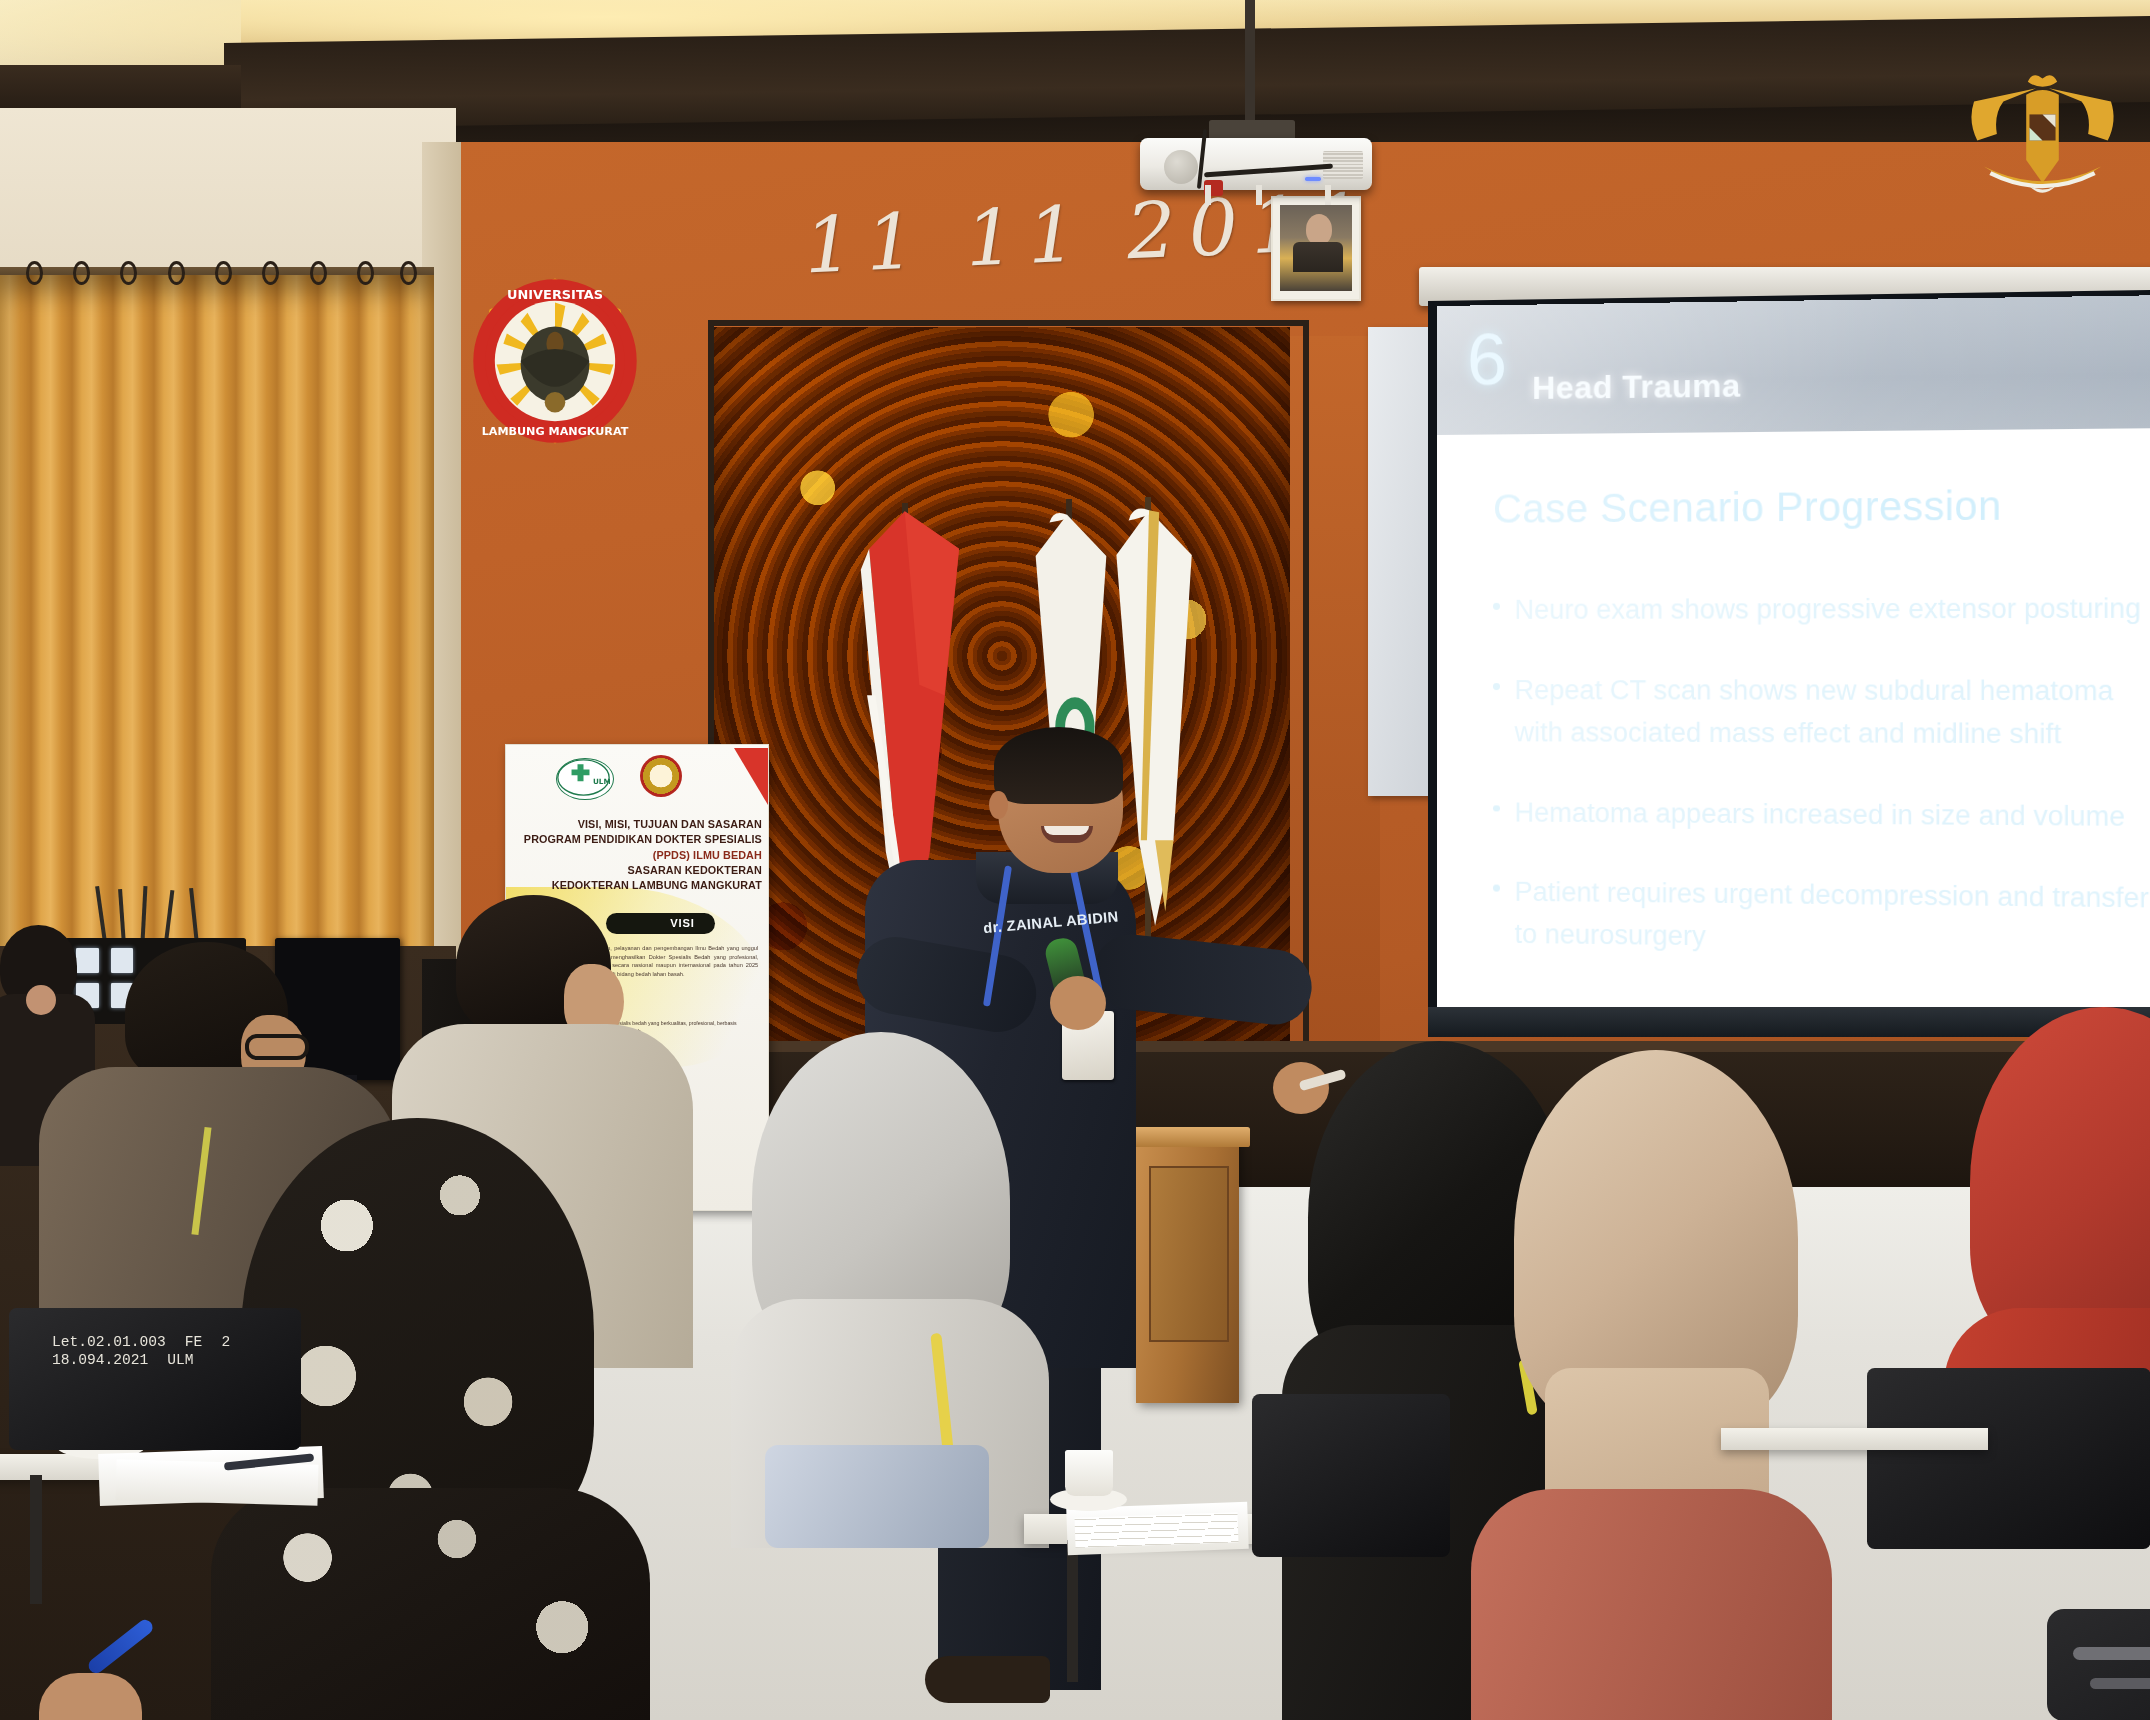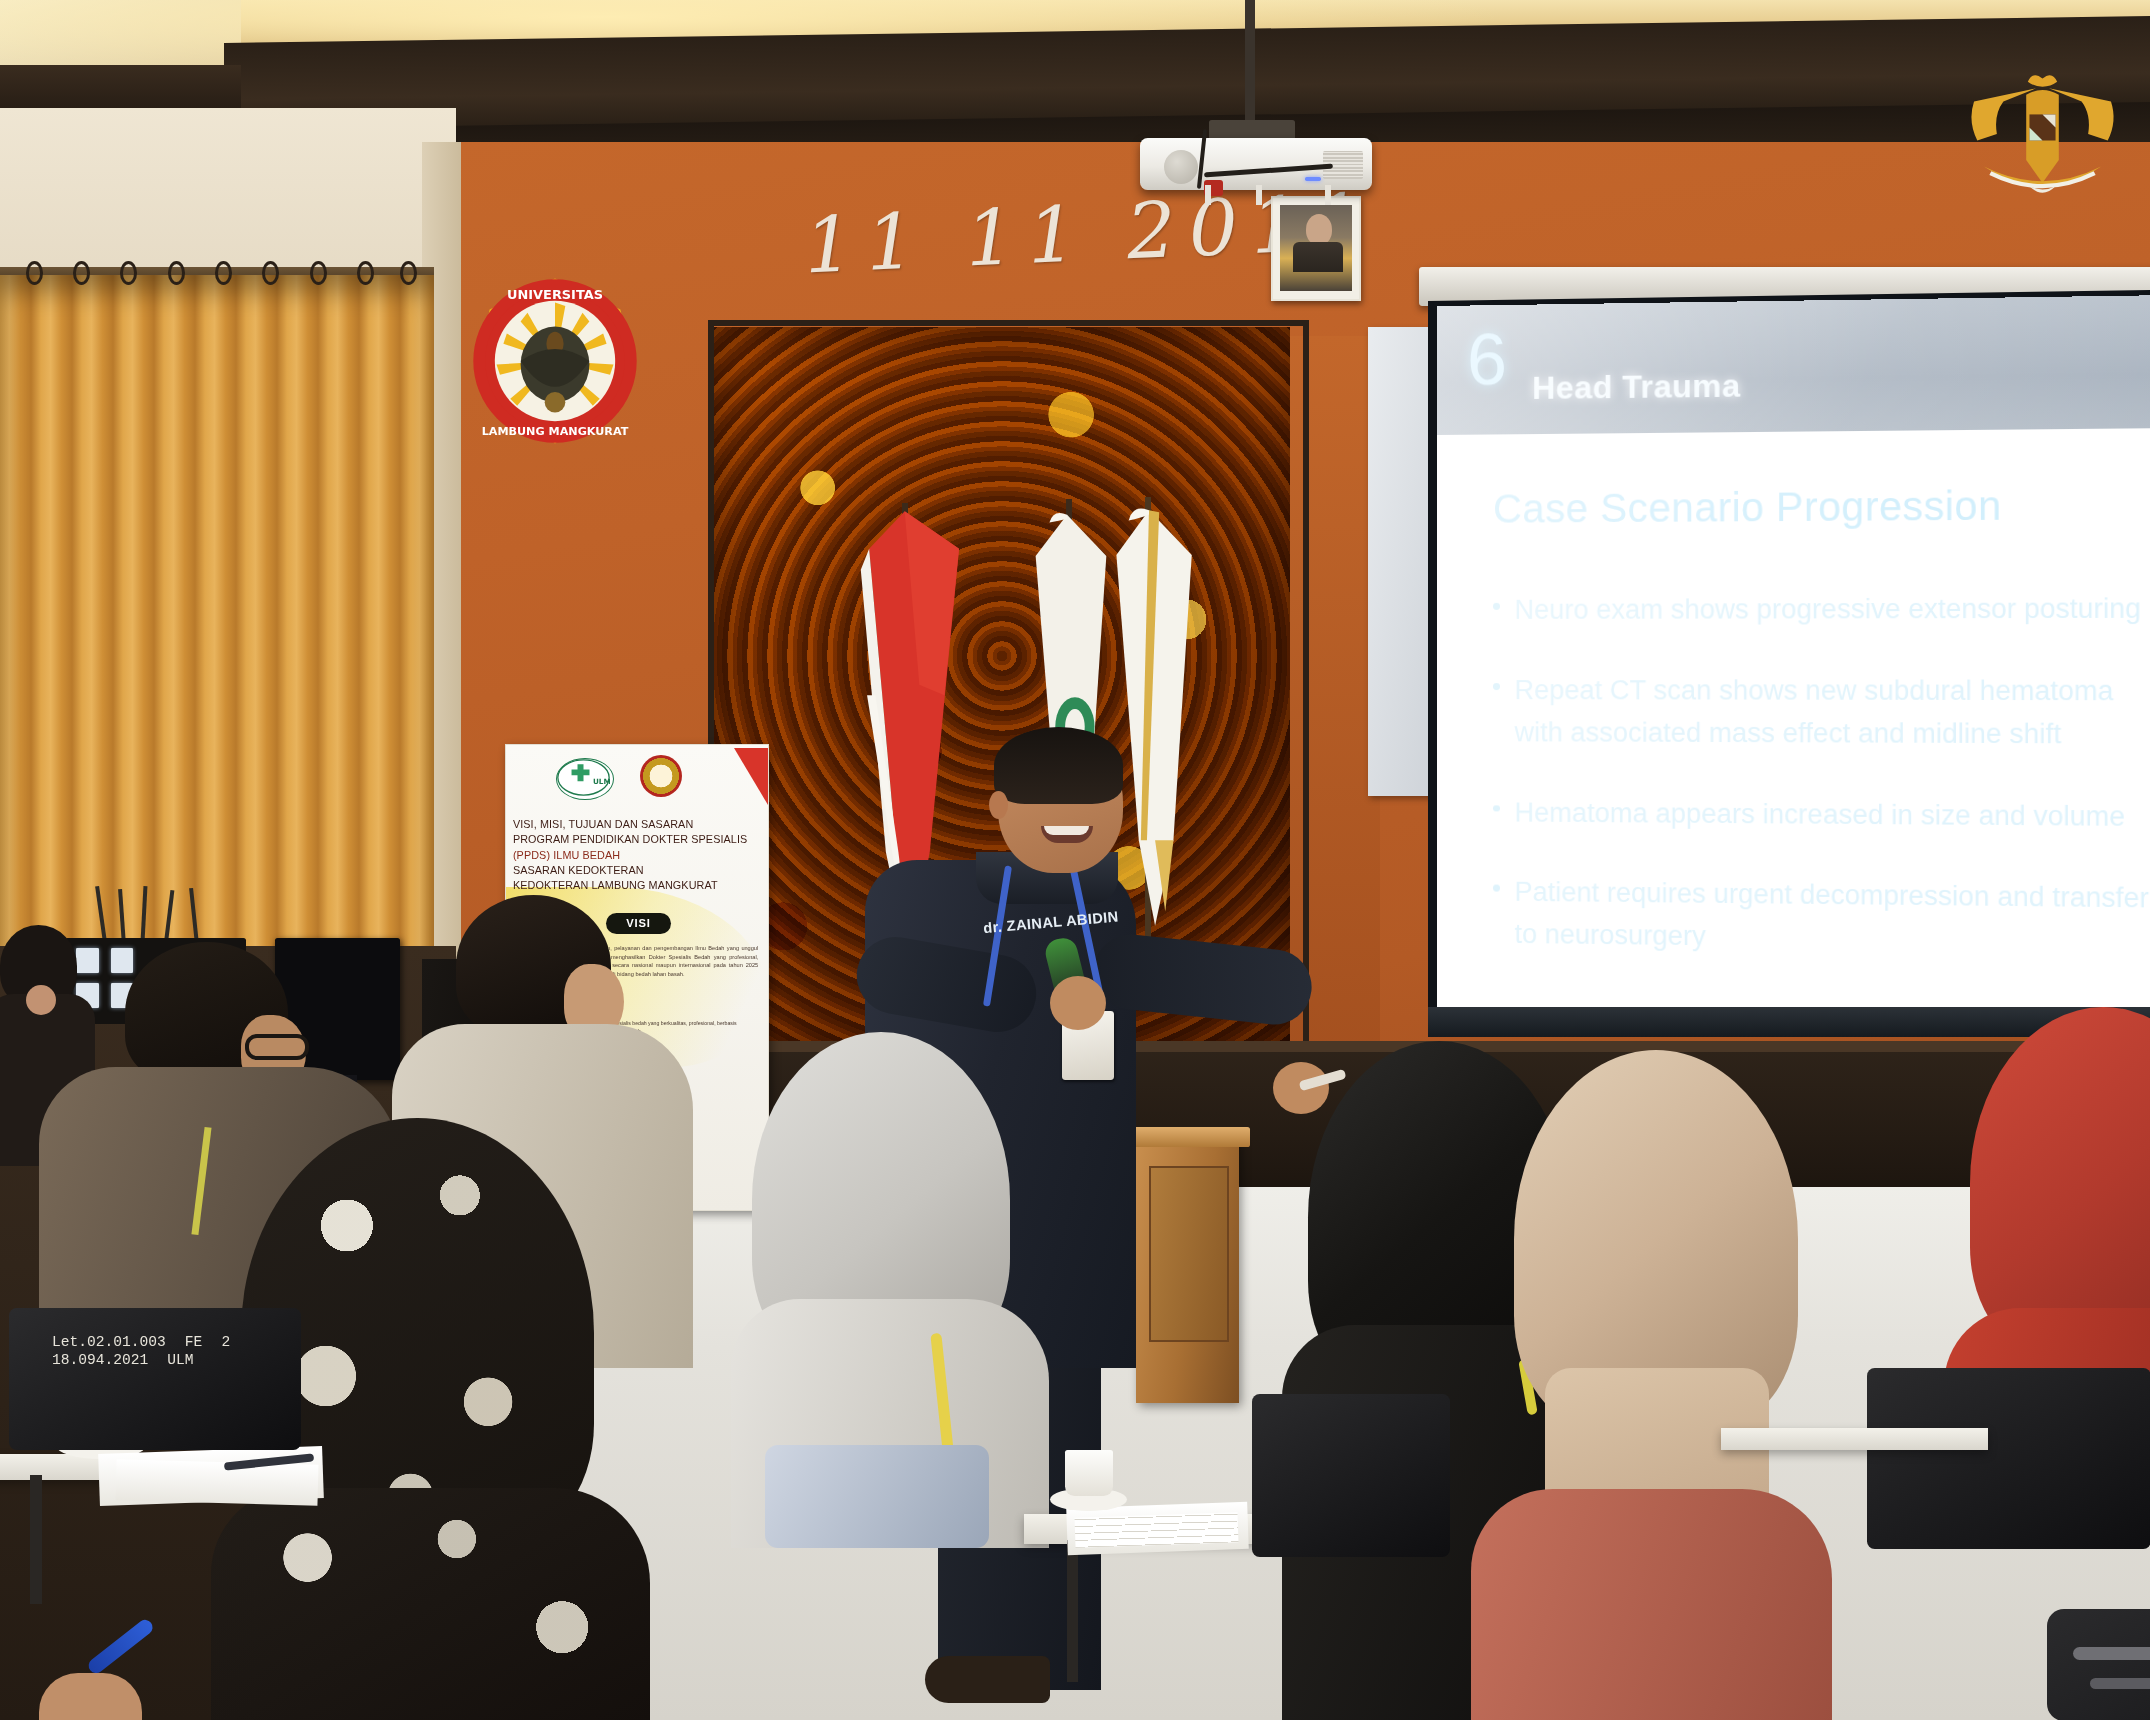--- a/index.html
+++ b/index.html
@@ -223,25 +223,25 @@
     box-shadow:2.6px 4.3px 9.5px rgba(0,0,0,.45);border:0.9px solid #e2ded2;}
   #poster-yellow{position:absolute;left:0;top:142px;width:262px;height:181px;
     background:linear-gradient(115deg,rgba(240,214,60,.75) 0%,rgba(246,232,120,.45) 45%,rgba(255,255,255,0) 85%);
     border-radius:0 60% 40% 0;}
   #poster-red{position:absolute;right:0;top:2.6px;width:0;height:0;
     border-left:34px solid transparent;border-top:57px solid #d8342a;}
   #poster-logo1{position:absolute;left:50px;top:13px;width:56px;height:40px;
     background:#ffffff;border:1.3px solid #1e7a4c;border-radius:50%;}
   #poster-logo2{position:absolute;left:134px;top:10.3px;width:42px;height:42px;border-radius:50%;
     background:radial-gradient(circle,#fdf3d8 0 38%,#c4991f 39% 60%,#b4261f 61% 100%);}
-  #poster-title{position:absolute;left:6.9px;top:72px;width:249px;text-align:left;
-    color:#3c1c14;font-weight:400;font-size:10.8px;line-height:1.42;letter-spacing:0.1px;}
+  #poster-title{position:absolute;left:6.9px;top:72px;width:249px;text-align:right;
+    color:#3c1c14;font-weight:700;font-size:10.8px;line-height:1.42;letter-spacing:0.1px;}
   #poster-visi{position:absolute;left:100px;top:168px;width:65px;height:20.6px;
     background:#15170f;border-radius:11.2px;color:#fff;font-size:11.2px;font-weight:700;
-    text-align:center;line-height:20.6px;letter-spacing:0.9px;}
+    text-align:center;line-height:20.6px;letter-spacing:0.9px;padding-left:44px;}
   #poster-para{position:absolute;left:11.2px;top:199px;width:241px;color:#4b3a30;
     font-size:5.6px;line-height:1.55;text-align:justify;}
   #poster-misi{position:absolute;left:11.2px;top:275px;width:241px;color:#4b3a30;
     font-size:5.2px;line-height:1.5;}
 </style>
 </head>
 <body>
 
 <div id="stage">
 

